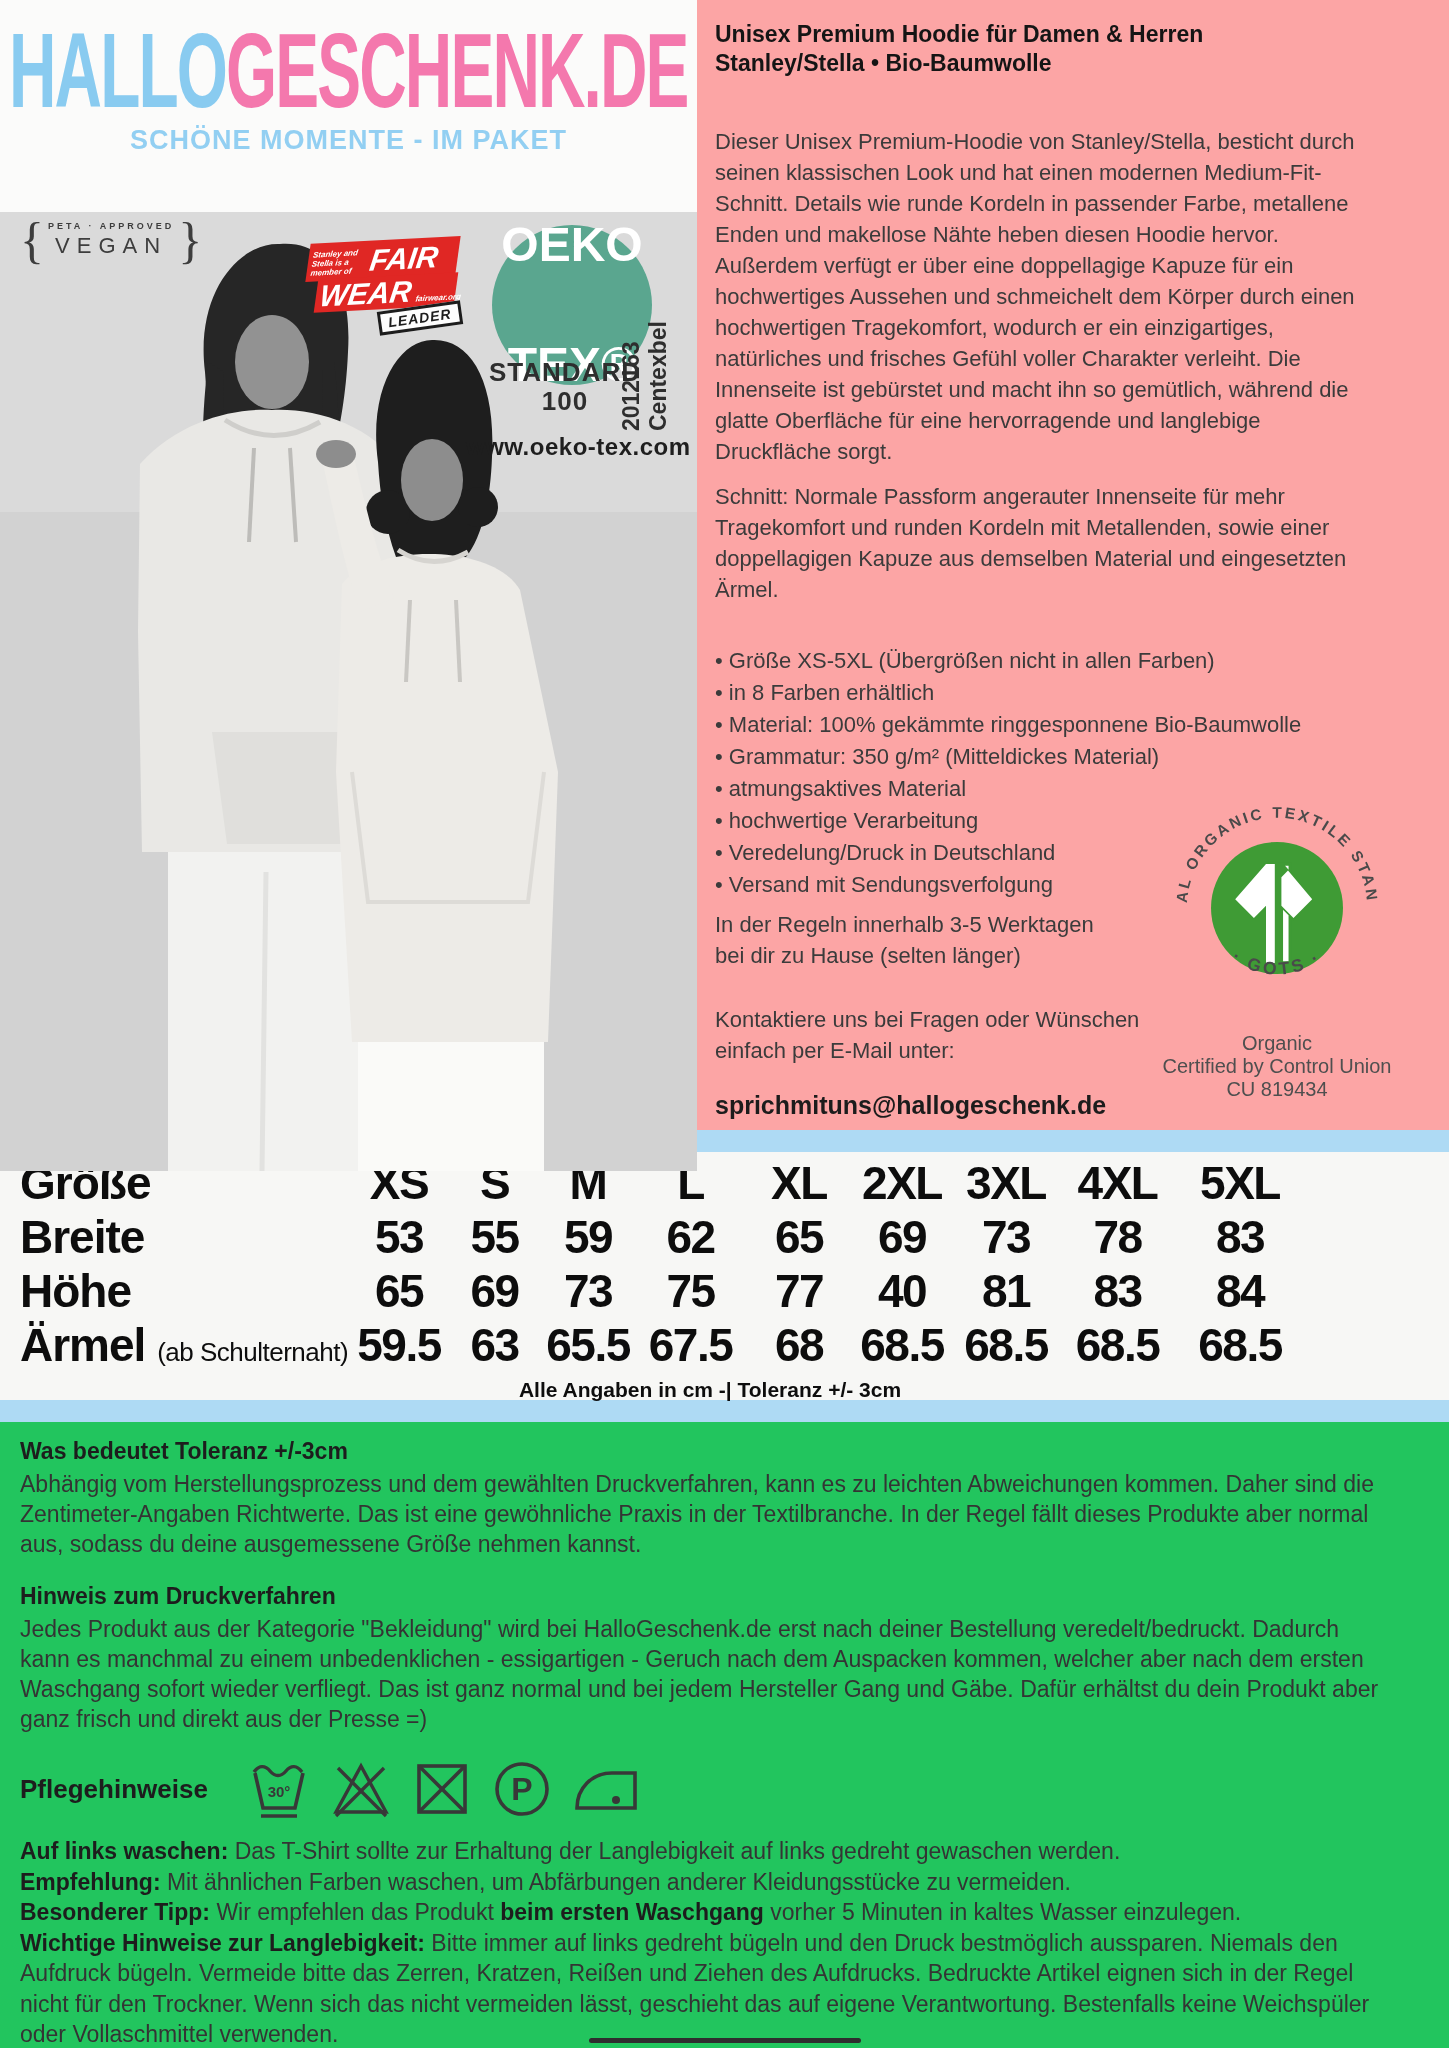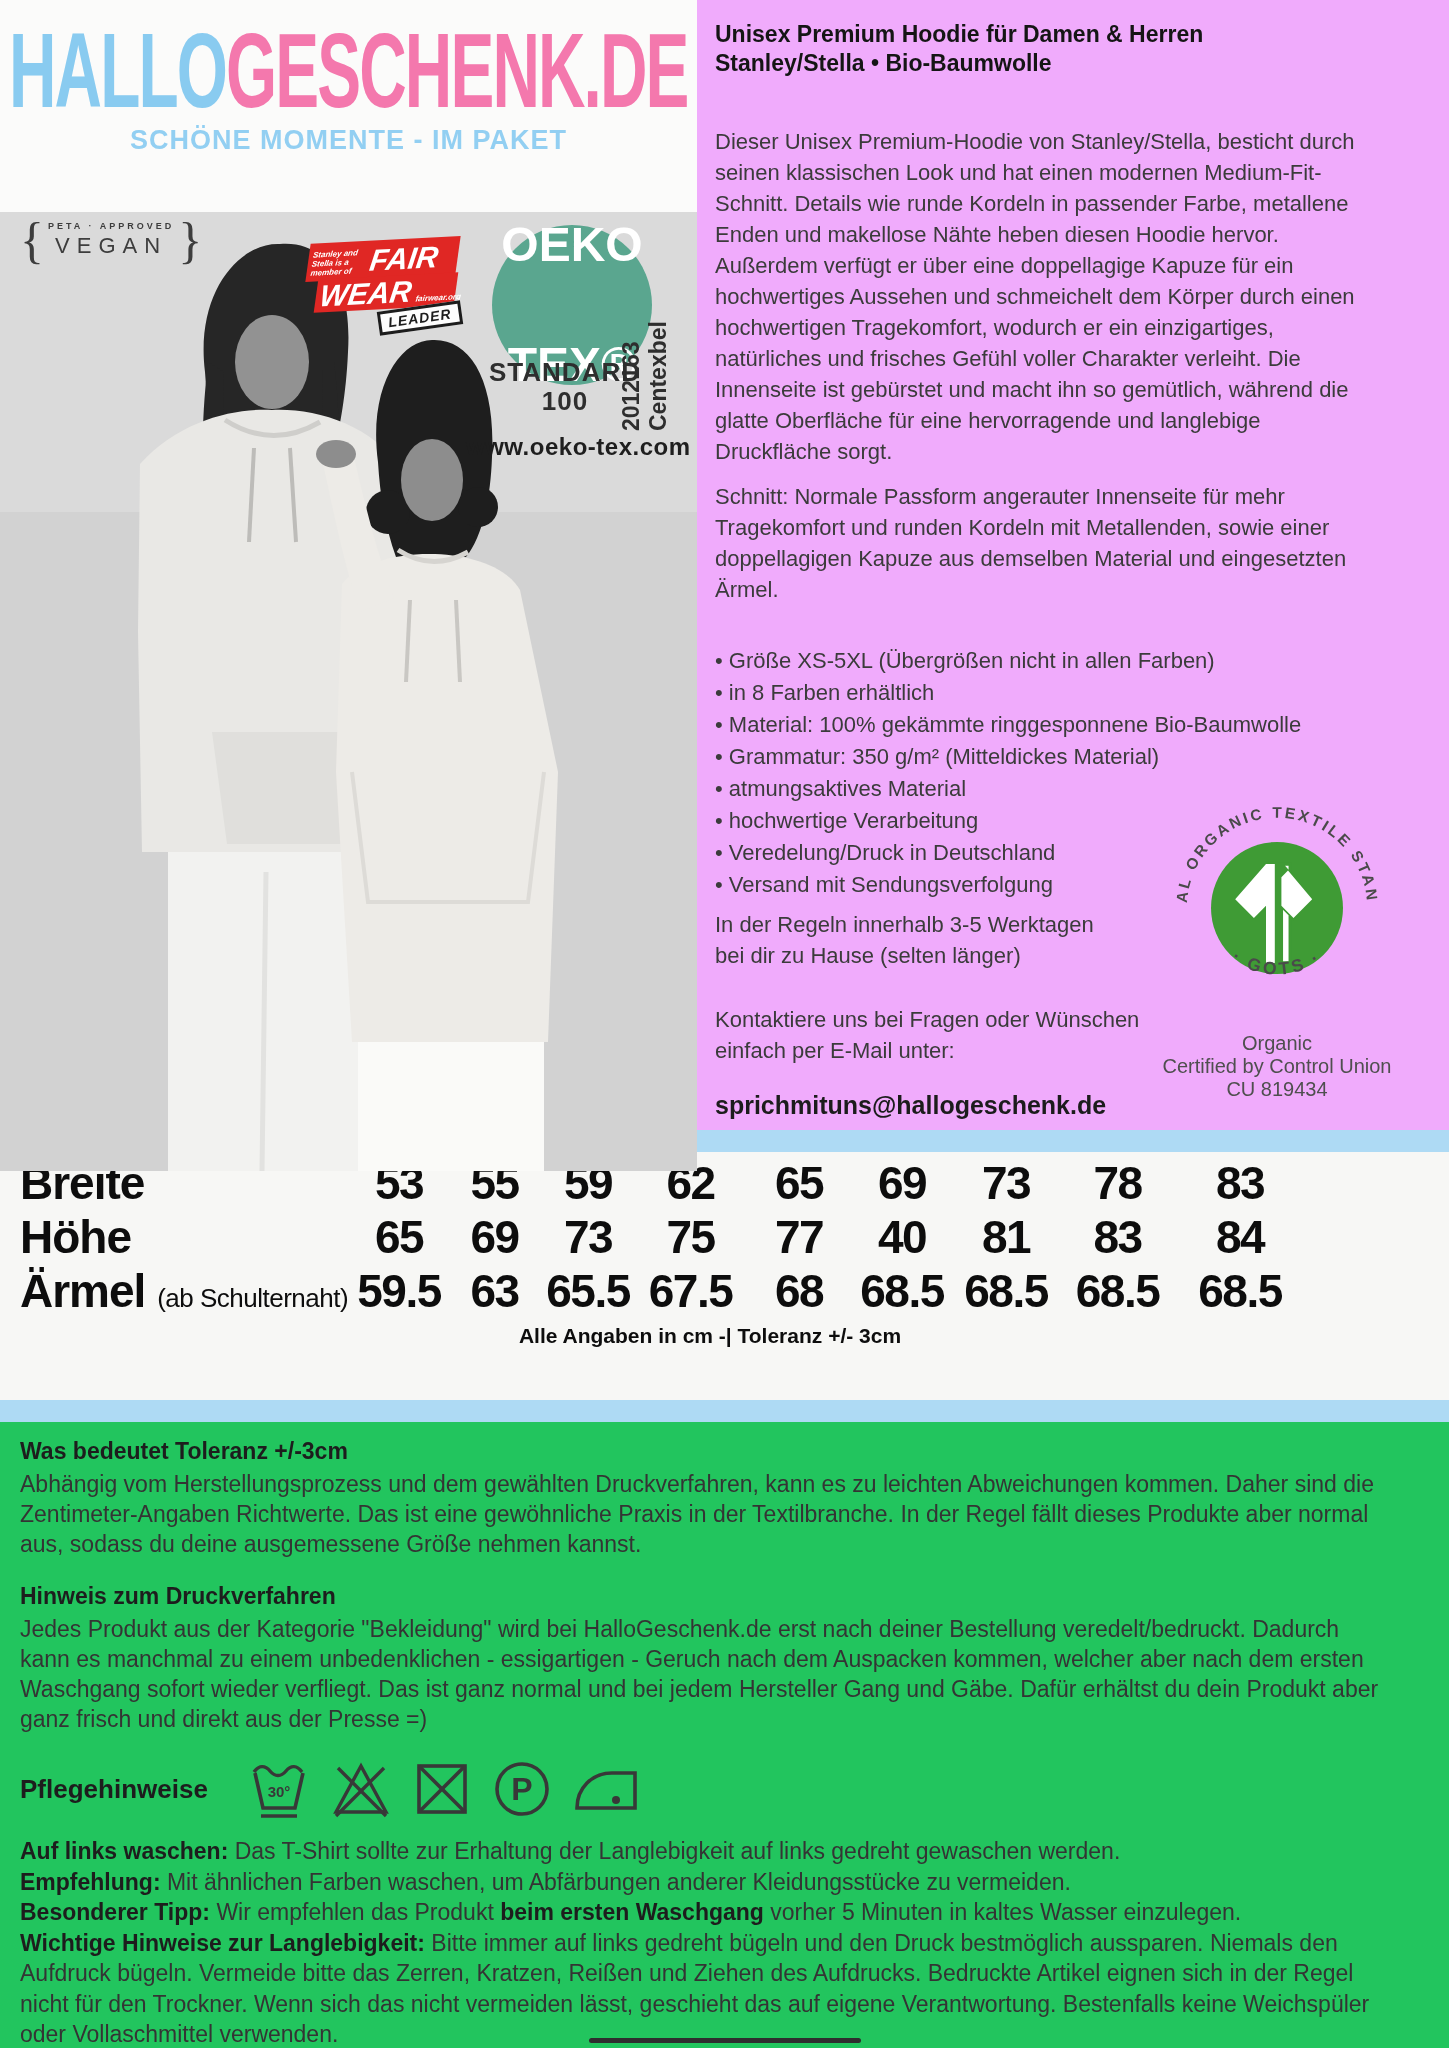--- a/index.html
+++ b/index.html
@@ -36,21 +36,21 @@
   .fw-url { font-size:8px; font-weight:700; font-style:italic; margin-left:5px; align-self:flex-end; padding-bottom:4px; }
   .fw-leader { position:absolute; right:6px; top:66px; background:#fdfdfd; border:3px solid #1c1c1c; color:#1c1c1c; font-size:14px; font-weight:800; font-style:italic; letter-spacing:1px; padding:1px 7px; transform:rotate(-8deg); }
 
   
   .oeko-circle { position:absolute; left:492px; top:13px; z-index:3; width:160px; height:160px; border-radius:50%; background:#5aa68f; color:#fff; display:flex; flex-direction:column; align-items:center; justify-content:space-between; font-weight:800; font-size:48px; line-height:40px; letter-spacing:0; }
   .oeko-standard { position:absolute; left:480px; top:146px; z-index:3; width:170px; text-align:center; color:#2e2e2e; font-weight:800; font-size:26px; line-height:29px; letter-spacing:1px; }
   .oeko-cert { position:absolute; left:582px; top:125px; z-index:3; width:130px; height:58px; transform:rotate(-90deg); color:#2e2e2e; font-weight:700; font-size:23px; line-height:27px; }
   .oeko-url { position:absolute; left:466px; top:221px; z-index:3; color:#1e1e1e; font-weight:800; font-size:24px; letter-spacing:0.5px; }
 
   
-  .right-col { position:relative; flex:1; padding:20px 20px 12px 18px; background:#f0abfc; }
+  .right-col { position:relative; flex:1; padding:20px 20px 12px 18px; background:#fca5a5; }
   .right-col h1 { font-size:23px; line-height:29px; font-weight:800; color:#151515; }
   .right-col h2 { font-size:23px; line-height:29px; font-weight:800; color:#151515; }
   .rc-text { max-width:660px; font-size:22px; line-height:31px; color:#3b3b3b; }
   .desc { margin-top:48px; }
   .cut { margin-top:14px; }
   .features { margin-top:40px; list-style:none; }
   .features li { line-height:32px; font-size:22px; color:#3b3b3b; }
   .features li::before { content:"• "; }
   .delivery { margin-top:8px; }
   .contact { margin-top:33px; }
@@ -222,20 +222,32 @@
           <div>CU 819434</div>
         </div>
       </div>
     </div>
   </div>
 
   <div class="band"></div>
 
   <section class="size-table">
     <div class="trow">
+      <div class="tlabel">Größe</div>
+      <div class="tcell">XS</div>
+      <div class="tcell">S</div>
+      <div class="tcell">M</div>
+      <div class="tcell">L</div>
+      <div class="tcell">XL</div>
+      <div class="tcell">2XL</div>
+      <div class="tcell">3XL</div>
+      <div class="tcell">4XL</div>
+      <div class="tcell">5XL</div>
+    </div>
+    <div class="trow">
       <div class="tlabel">Breite</div>
       <div class="tcell">53</div>
       <div class="tcell">55</div>
       <div class="tcell">59</div>
       <div class="tcell">62</div>
       <div class="tcell">65</div>
       <div class="tcell">69</div>
       <div class="tcell">73</div>
       <div class="tcell">78</div>
       <div class="tcell">83</div>

